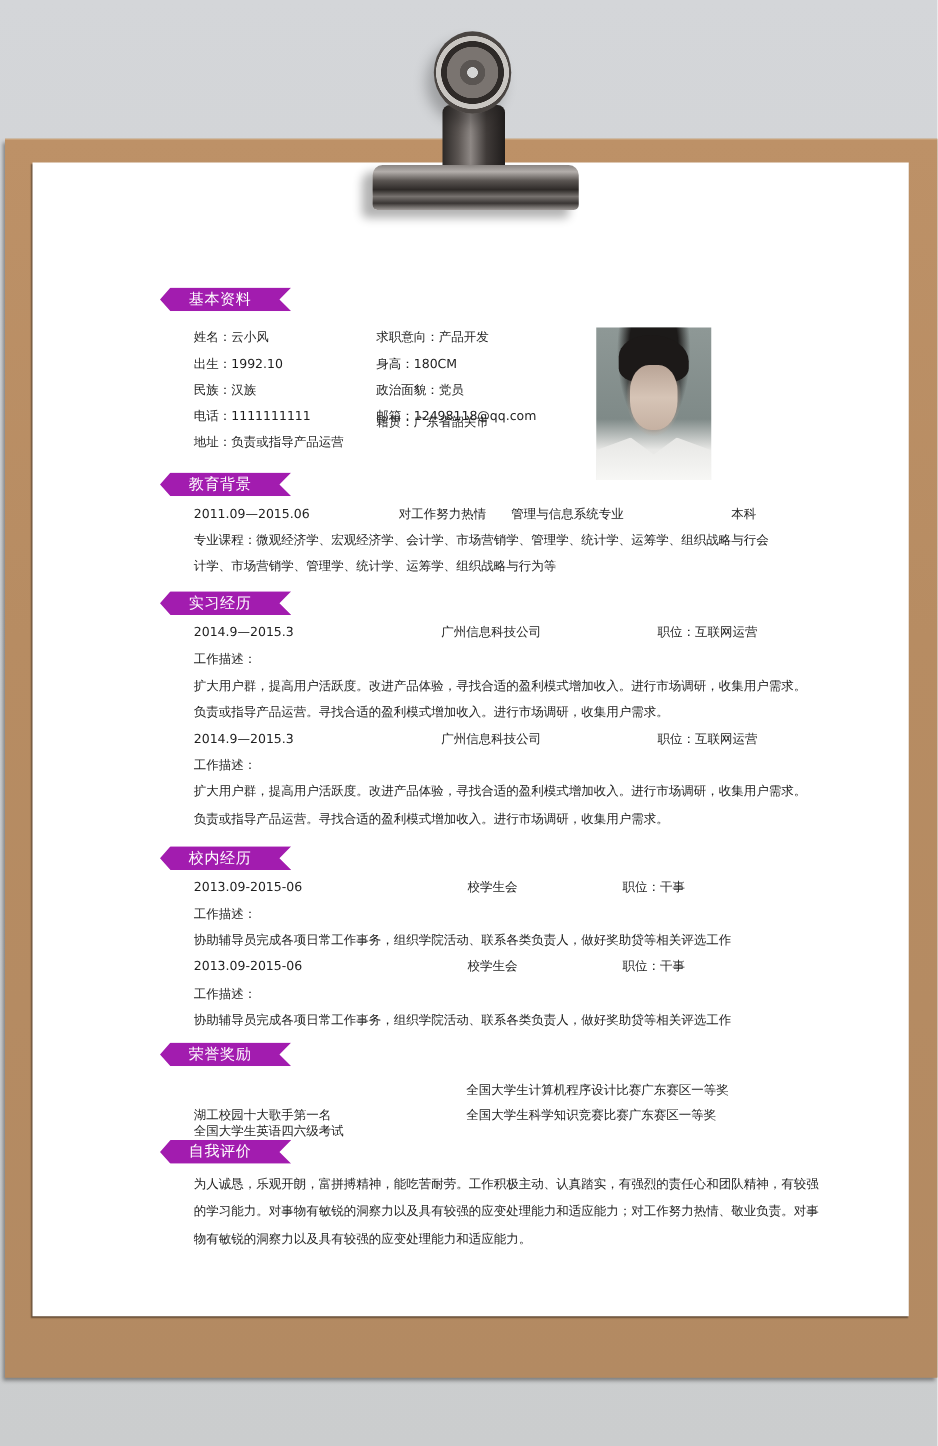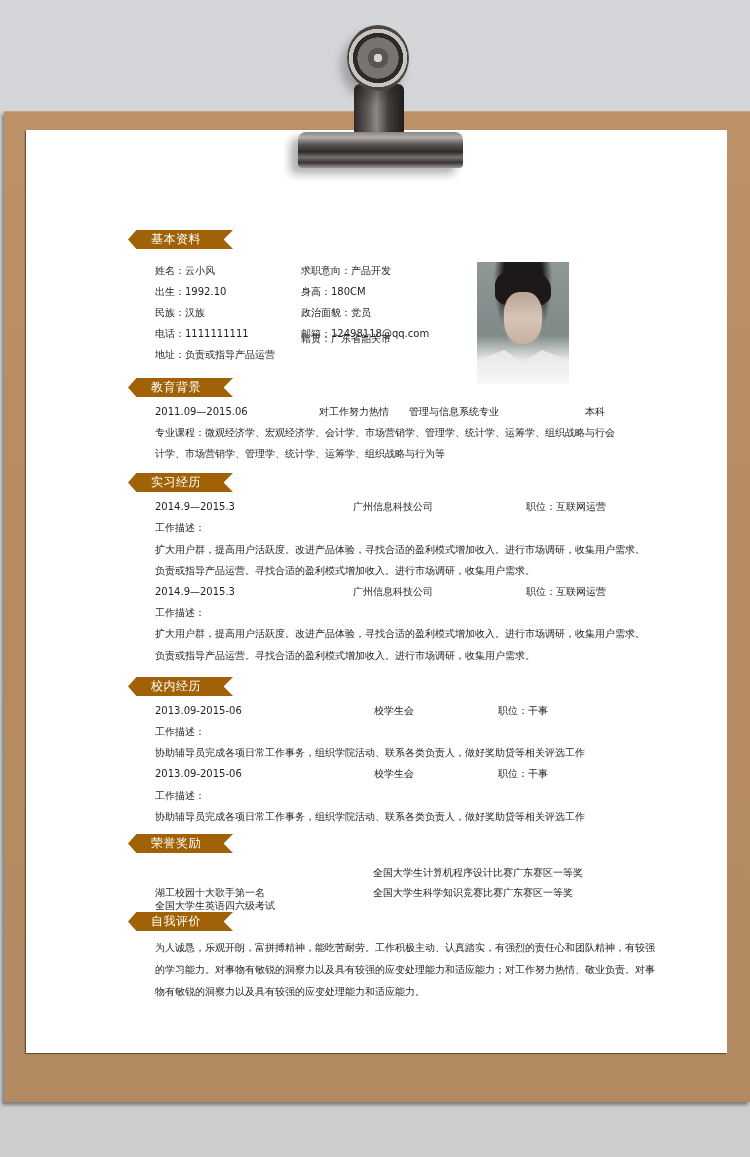--- a/index.html
+++ b/index.html
@@ -36,21 +36,21 @@
   }
   .clip-base {
     position: absolute; left: 298px; top: 132px; width: 165px; height: 36px;
     background: linear-gradient(180deg, #8a8582 0%, #b3aeab 15%, #5a5552 35%, #2e2a28 55%, #77726f 70%, #3a3634 85%, #9d9895 100%);
     border-radius: 8px 8px 4px 4px;
     box-shadow: -8px 6px 8px rgba(0,0,0,0.3);
   }
   
   .ribbon {
     position: absolute; left: 128px; width: 105px; height: 19px;
-    background: #a16207;
+    background: #a21caf;
     clip-path: polygon(8% 0, 100% 0, 91% 50%, 100% 100%, 8% 100%, 0 50%);
     color: #ffffff; font-size: 12px; line-height: 19px;
     padding-left: 23px; letter-spacing: 0.5px;
   }
   .t { position: absolute; font-size: 10px; line-height: 13px; white-space: nowrap; color: #1e1e1e; }
   .photo {
     position: absolute; left: 477px; top: 262px; width: 92px; height: 122px;
     background: radial-gradient(ellipse at 50% 45%, #d9cabd 0 18%, #b7a598 24%, transparent 34%),
                 radial-gradient(ellipse at 50% 15%, #1c1a19 0 30%, transparent 45%),
                 linear-gradient(180deg, #8e9896 0%, #7f8a88 60%, #e7e7e5 80%, #f1f1ef 100%);

